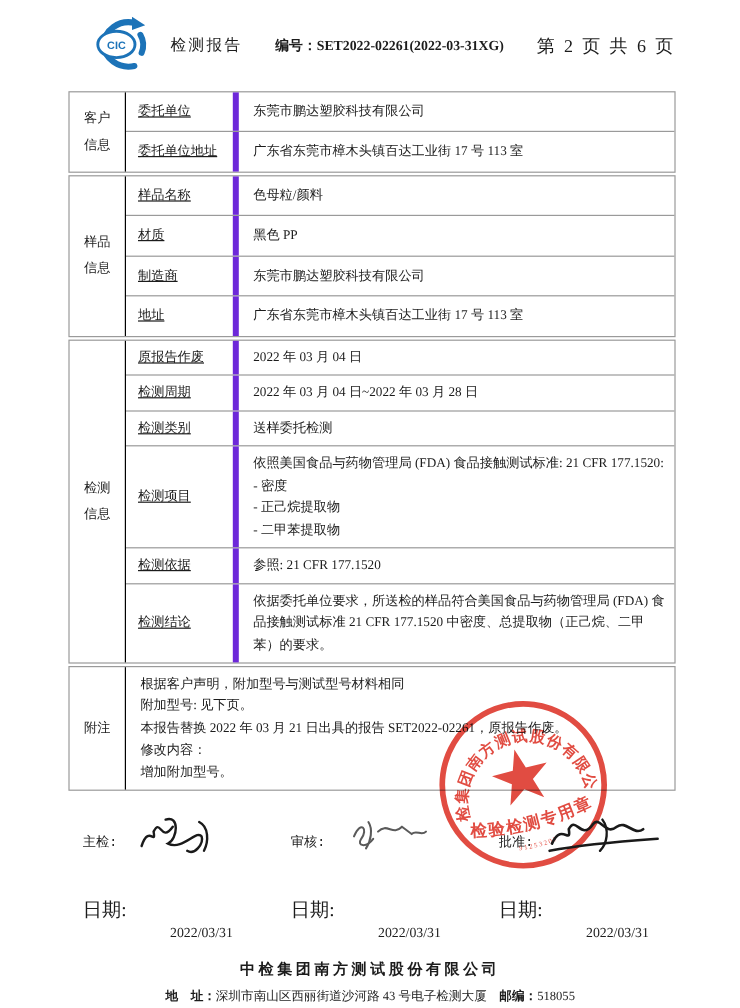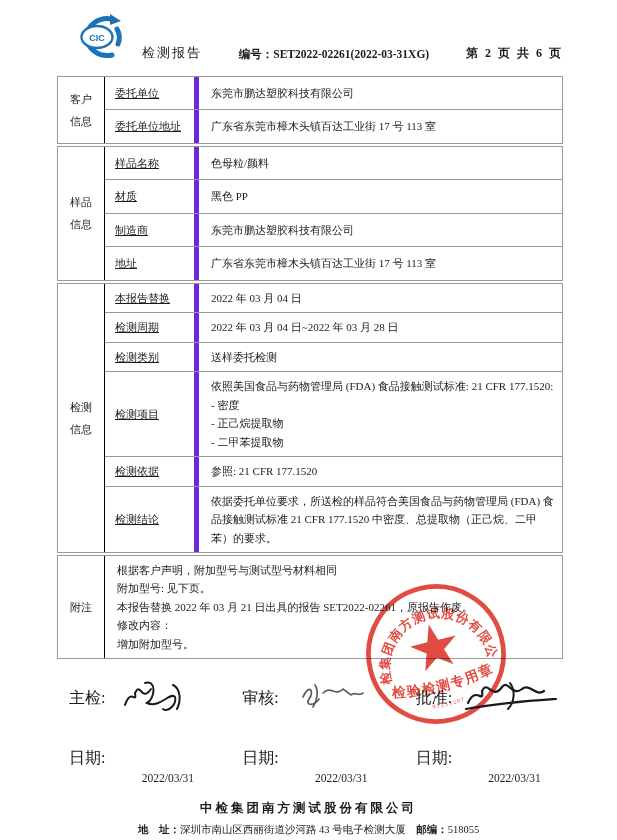--- a/index.html
+++ b/index.html
@@ -5,27 +5,27 @@
   * { margin:0; padding:0; box-sizing:border-box; }
   html,body { background:#ffffff; }
   .page {
     position:relative; width:617px; height:840px; margin:0 auto;
     background:#ffffff; overflow:hidden;
     font-family:"Liberation Serif","DejaVu Serif",serif;
     color:#1c1c1c; font-size:11px;
   }
   
   .report-header {
-    display:flex; align-items:flex-end;
+    display:flex; align-items:center;
     padding:14px 54px 0 68px; height:62px;
   }
   .logo-wrap { width:62px; flex:0 0 62px; }
   .hdr-title { font-weight:normal; font-size:13px; letter-spacing:2px; margin-left:12px; }
   .hdr-no { flex:1; text-align:center; font-weight:bold; font-size:11.5px; }
-  .hdr-page { font-weight:bold; font-size:12px; letter-spacing:2px; white-space:nowrap; }
+  .hdr-page { font-weight:normal; font-size:15px; letter-spacing:2px; white-space:nowrap; }
   
   #tables { width:506px; margin:14px 0 0 57px; }
   .tsection { display:flex; border:1px solid #9a9a9a; margin-bottom:2px; background:#fff; }
   .gcell {
     flex:0 0 47px; border-right:1px solid #000000;
     display:flex; align-items:center; justify-content:center;
     text-align:center; white-space:pre-line; line-height:2.0; font-size:11px;
   }
   .rowstack { flex:1; display:flex; flex-direction:column; }
   .trow { display:flex; border-bottom:1px solid #9a9a9a; flex:1; }
@@ -36,21 +36,21 @@
   }
   .vcell {
     flex:1; padding:5px 8px 5px 12px; display:flex; align-items:center;
     white-space:pre-line; line-height:1.68;
   }
   .tall .lcell, .tall .vcell { padding-top:7px; padding-bottom:7px; }
   
   .sig-area { display:flex; width:520px; margin:16px 0 0 57px; position:relative; z-index:6; }
   .sig-col { flex:1 1 0; padding-left:12px; }
   .sig-line { display:flex; align-items:flex-end; height:44px; }
-  .sig-label { font-size:16px; padding-bottom:10px; white-space:nowrap; }
+  .sig-label { font-size:11px; padding-bottom:10px; white-space:nowrap;font-family:Liberation Mono, monospace; }
   .sig-ink { margin-left:6px; }
   .date-line { display:flex; margin-top:14px; align-items:center; }
   .date-label { font-size:16px; white-space:nowrap; }
   .date-value { flex:1; text-align:center; font-size:11.5px;margin-top:39px; }
   
   .stamp { position:absolute; left:360px; top:578px; width:152px; height:152px;
            z-index:5; opacity:0.88; mix-blend-mode:multiply; pointer-events:none; }
   
   .report-footer { margin-top:16px; text-align:center; }
   .f-company { font-weight:bold; font-size:12.5px; letter-spacing:3px; }
@@ -112,21 +112,21 @@
             <div class="lcell">地址</div>
             <div class="vcell">广东省东莞市樟木头镇百达工业街 17 号 113 室</div>
           </div>
         </div>
       </div>
       <div class="tsection">
         <div class="gcell">检测
 信息</div>
         <div class="rowstack">
           <div class="trow">
-            <div class="lcell">本报告替换</div>
+            <div class="lcell">原报告作废</div>
             <div class="vcell">2022 年 03 月 04 日</div>
           </div>
           <div class="trow">
             <div class="lcell">检测周期</div>
             <div class="vcell">2022 年 03 月 04 日~2022 年 03 月 28 日</div>
           </div>
           <div class="trow">
             <div class="lcell">检测类别</div>
             <div class="vcell">送样委托检测</div>
           </div>

